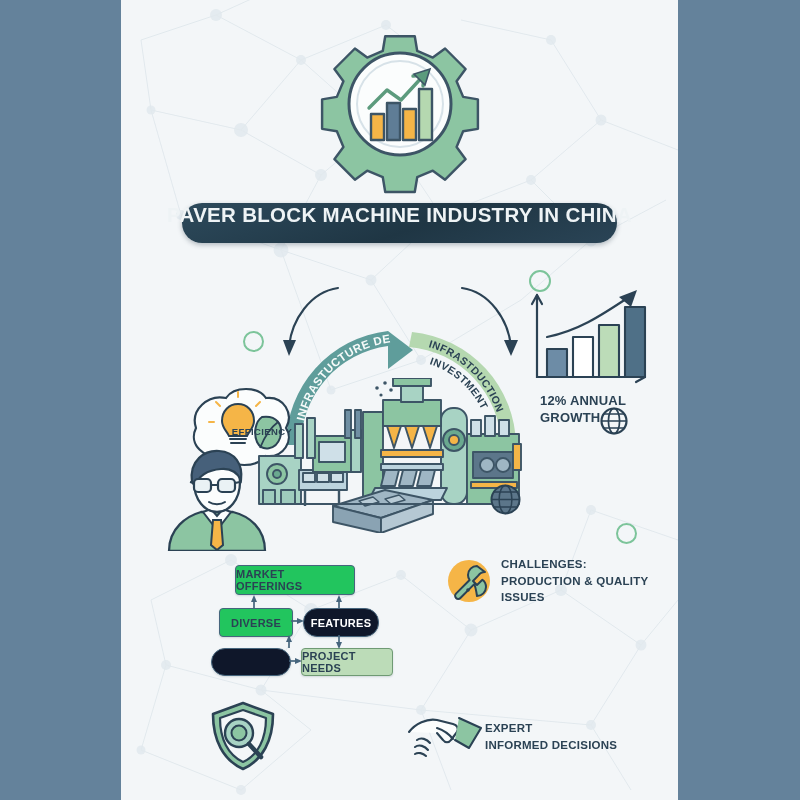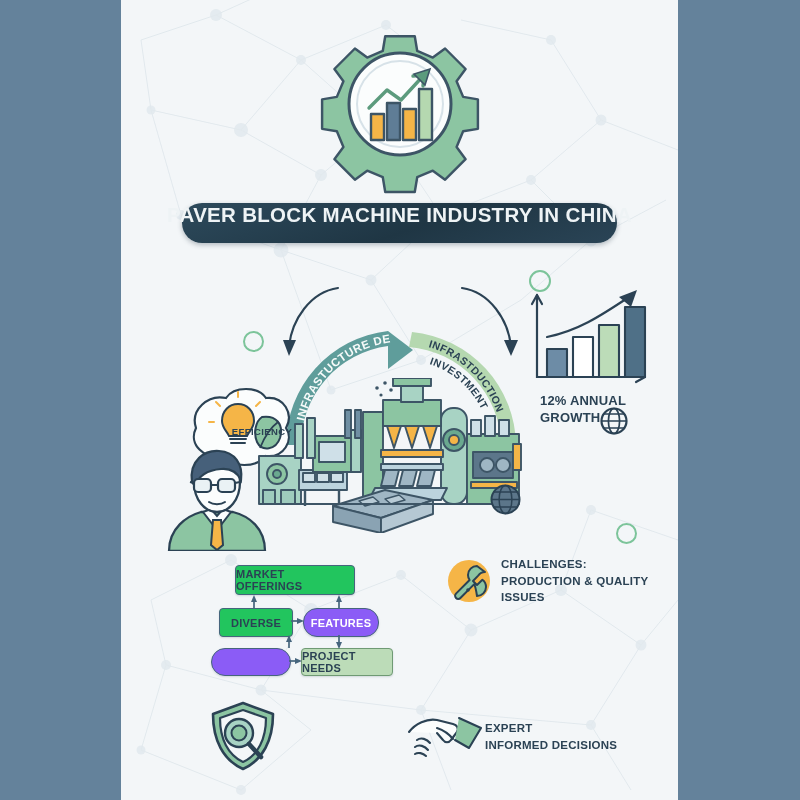--- a/index.html
+++ b/index.html
@@ -56,21 +56,21 @@
   }
 
   
   .fbox{
     position:absolute;border:1.6px solid #46657d;border-radius:4px;
     display:flex;align-items:center;justify-content:center;
     font-size:11px;font-weight:bold;letter-spacing:.25px;
     box-shadow:0 1px 2px rgba(40,60,75,.16);
   }
   .fbox.white{background:#22c55e;color:#2b4254;}
-  .fbox.slate{background:#8b5cf6;color:#ffffff;border-color:#46657d;border-radius:14px;}
+  .fbox.slate{background:#0f172a;color:#ffffff;border-color:#46657d;border-radius:14px;}
   .fbox.green{background:#bcdcb8;color:#2b4254;border-color:#6f9a74;}
 
   
   .cap{
     position:absolute;color:#2b4254;font-weight:bold;
     font-size:11.5px;line-height:1.45;letter-spacing:.25px;
   }
 </style>
 </head>
 <body>

